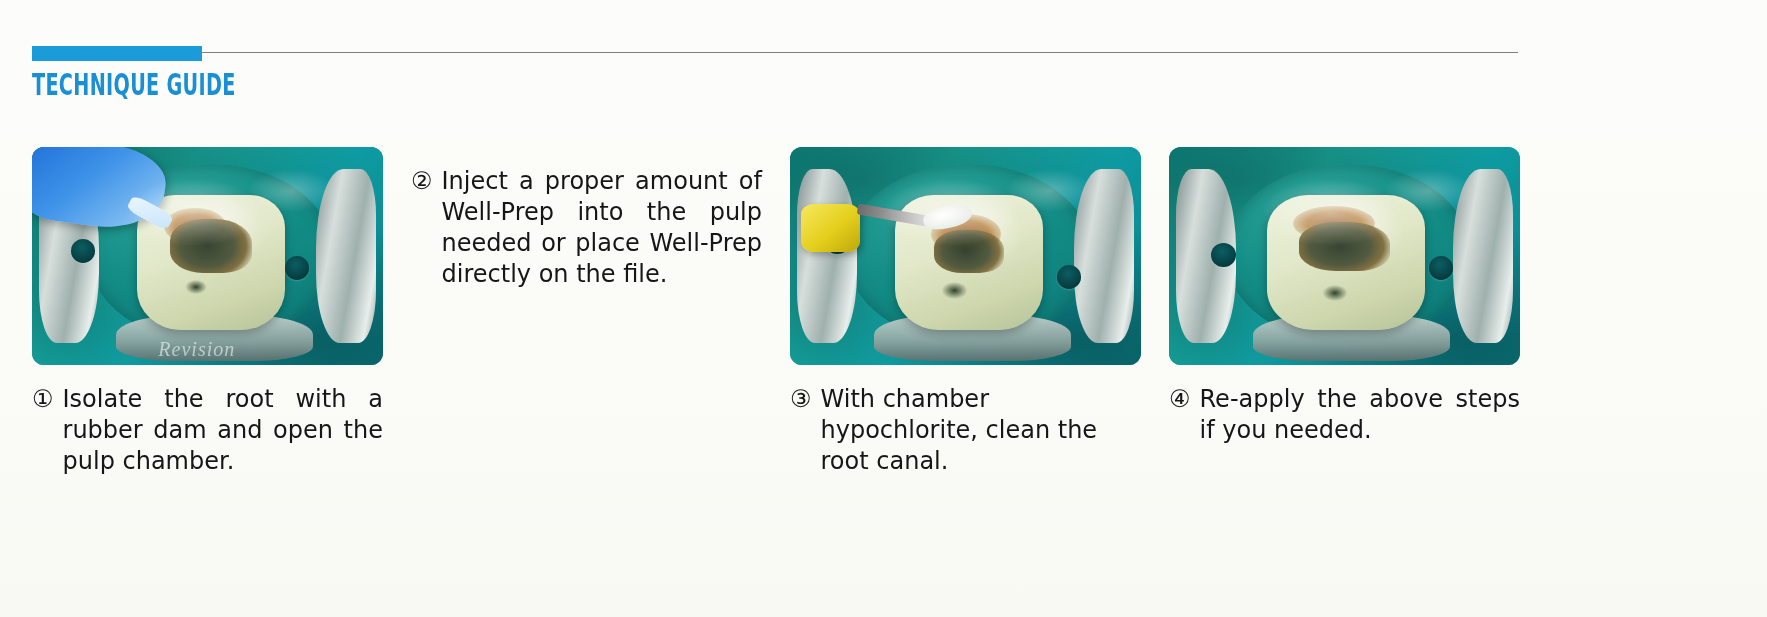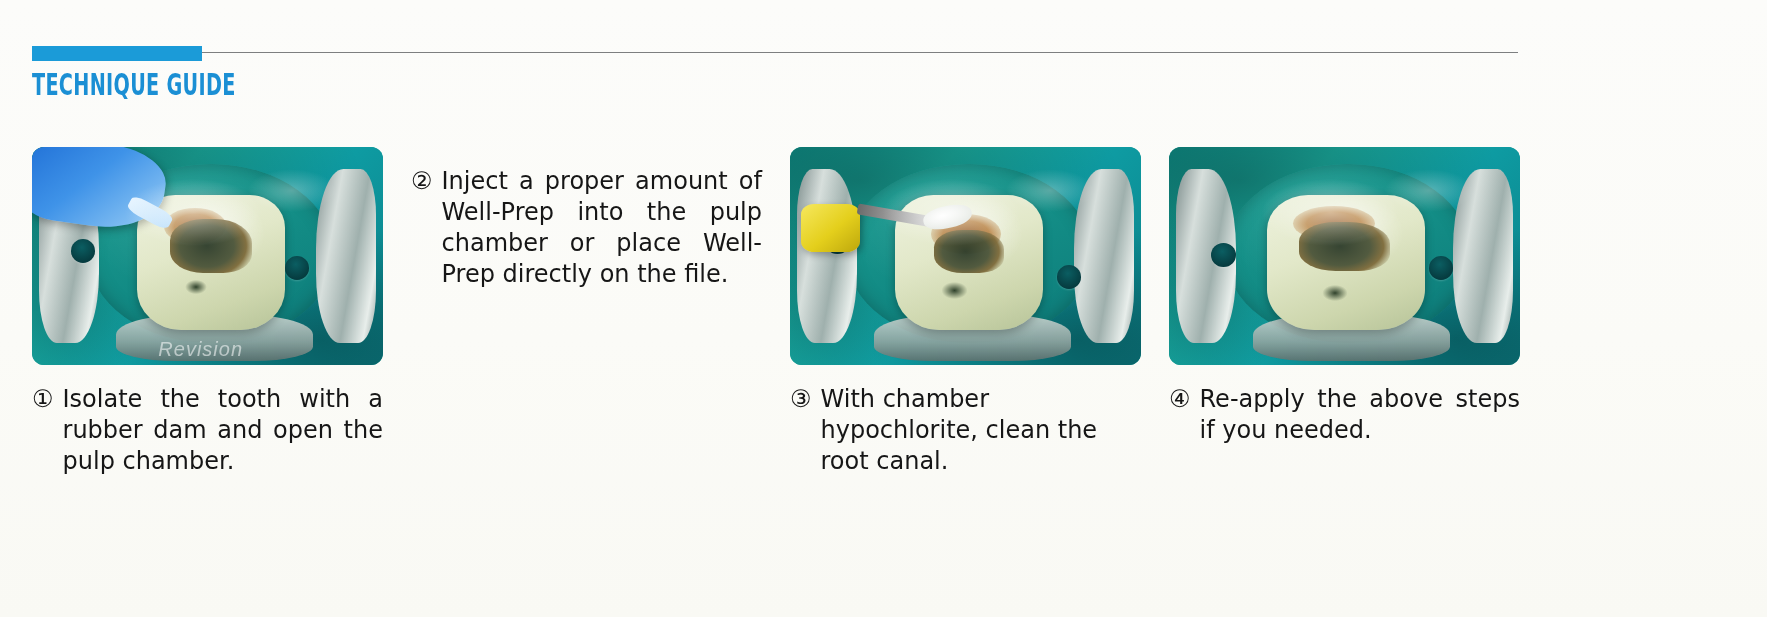--- a/index.html
+++ b/index.html
@@ -251,21 +251,21 @@
     inset: 0;
     background:
       radial-gradient(28% 22% at 46% 30%, rgba(255,255,255,0.45), rgba(255,255,255,0) 70%),
       radial-gradient(18% 14% at 74% 20%, rgba(255,255,255,0.30), rgba(255,255,255,0) 70%);
     pointer-events: none;
   }
   .photo .script {
     position: absolute;
     left: 36%;
     bottom: 2%;
-    font-family: Liberation Sans, sans-serif;
+    font-family: Liberation Serif, serif;
     font-style: italic;
     font-size: 20px;
     color: rgba(255,255,255,0.55);
     letter-spacing: 1px;
     white-space: nowrap;
   }
 
   
   .caption {
     margin-top: 19px;
@@ -318,28 +318,28 @@
         </div>
         <div class="hole" style="left:11%;top:42%;"></div>
         <div class="hole" style="left:72%;top:50%;"></div>
         <div class="syringe-blue"></div>
         <div class="syringe-tip"></div>
         <div class="glare"></div>
         <div class="script">Revision</div>
       </div>
       <div class="caption">
         <span class="marker">①</span>
-        <span class="ctext">Isolate the tooth with a rubber dam and open the pulp chamber.</span>
+        <span class="ctext">Isolate the root with a rubber dam and open the pulp chamber.</span>
       </div>
     </div>
 
     <div class="step">
       <div class="caption">
         <span class="marker">②</span>
-        <span class="ctext">Inject a proper amount of Well-Prep into the pulp chamber or place Well-Prep directly on the file.</span>
+        <span class="ctext">Inject a proper amount of Well-Prep into the pulp needed or place Well-Prep directly on the file.</span>
       </div>
     </div>
 
     <div class="step">
       <div class="photo">
         <div class="drape"></div>
         <div class="drape2"></div>
         <div class="dam"></div>
         <div class="clamp-l"></div>
         <div class="clamp-r"></div>

